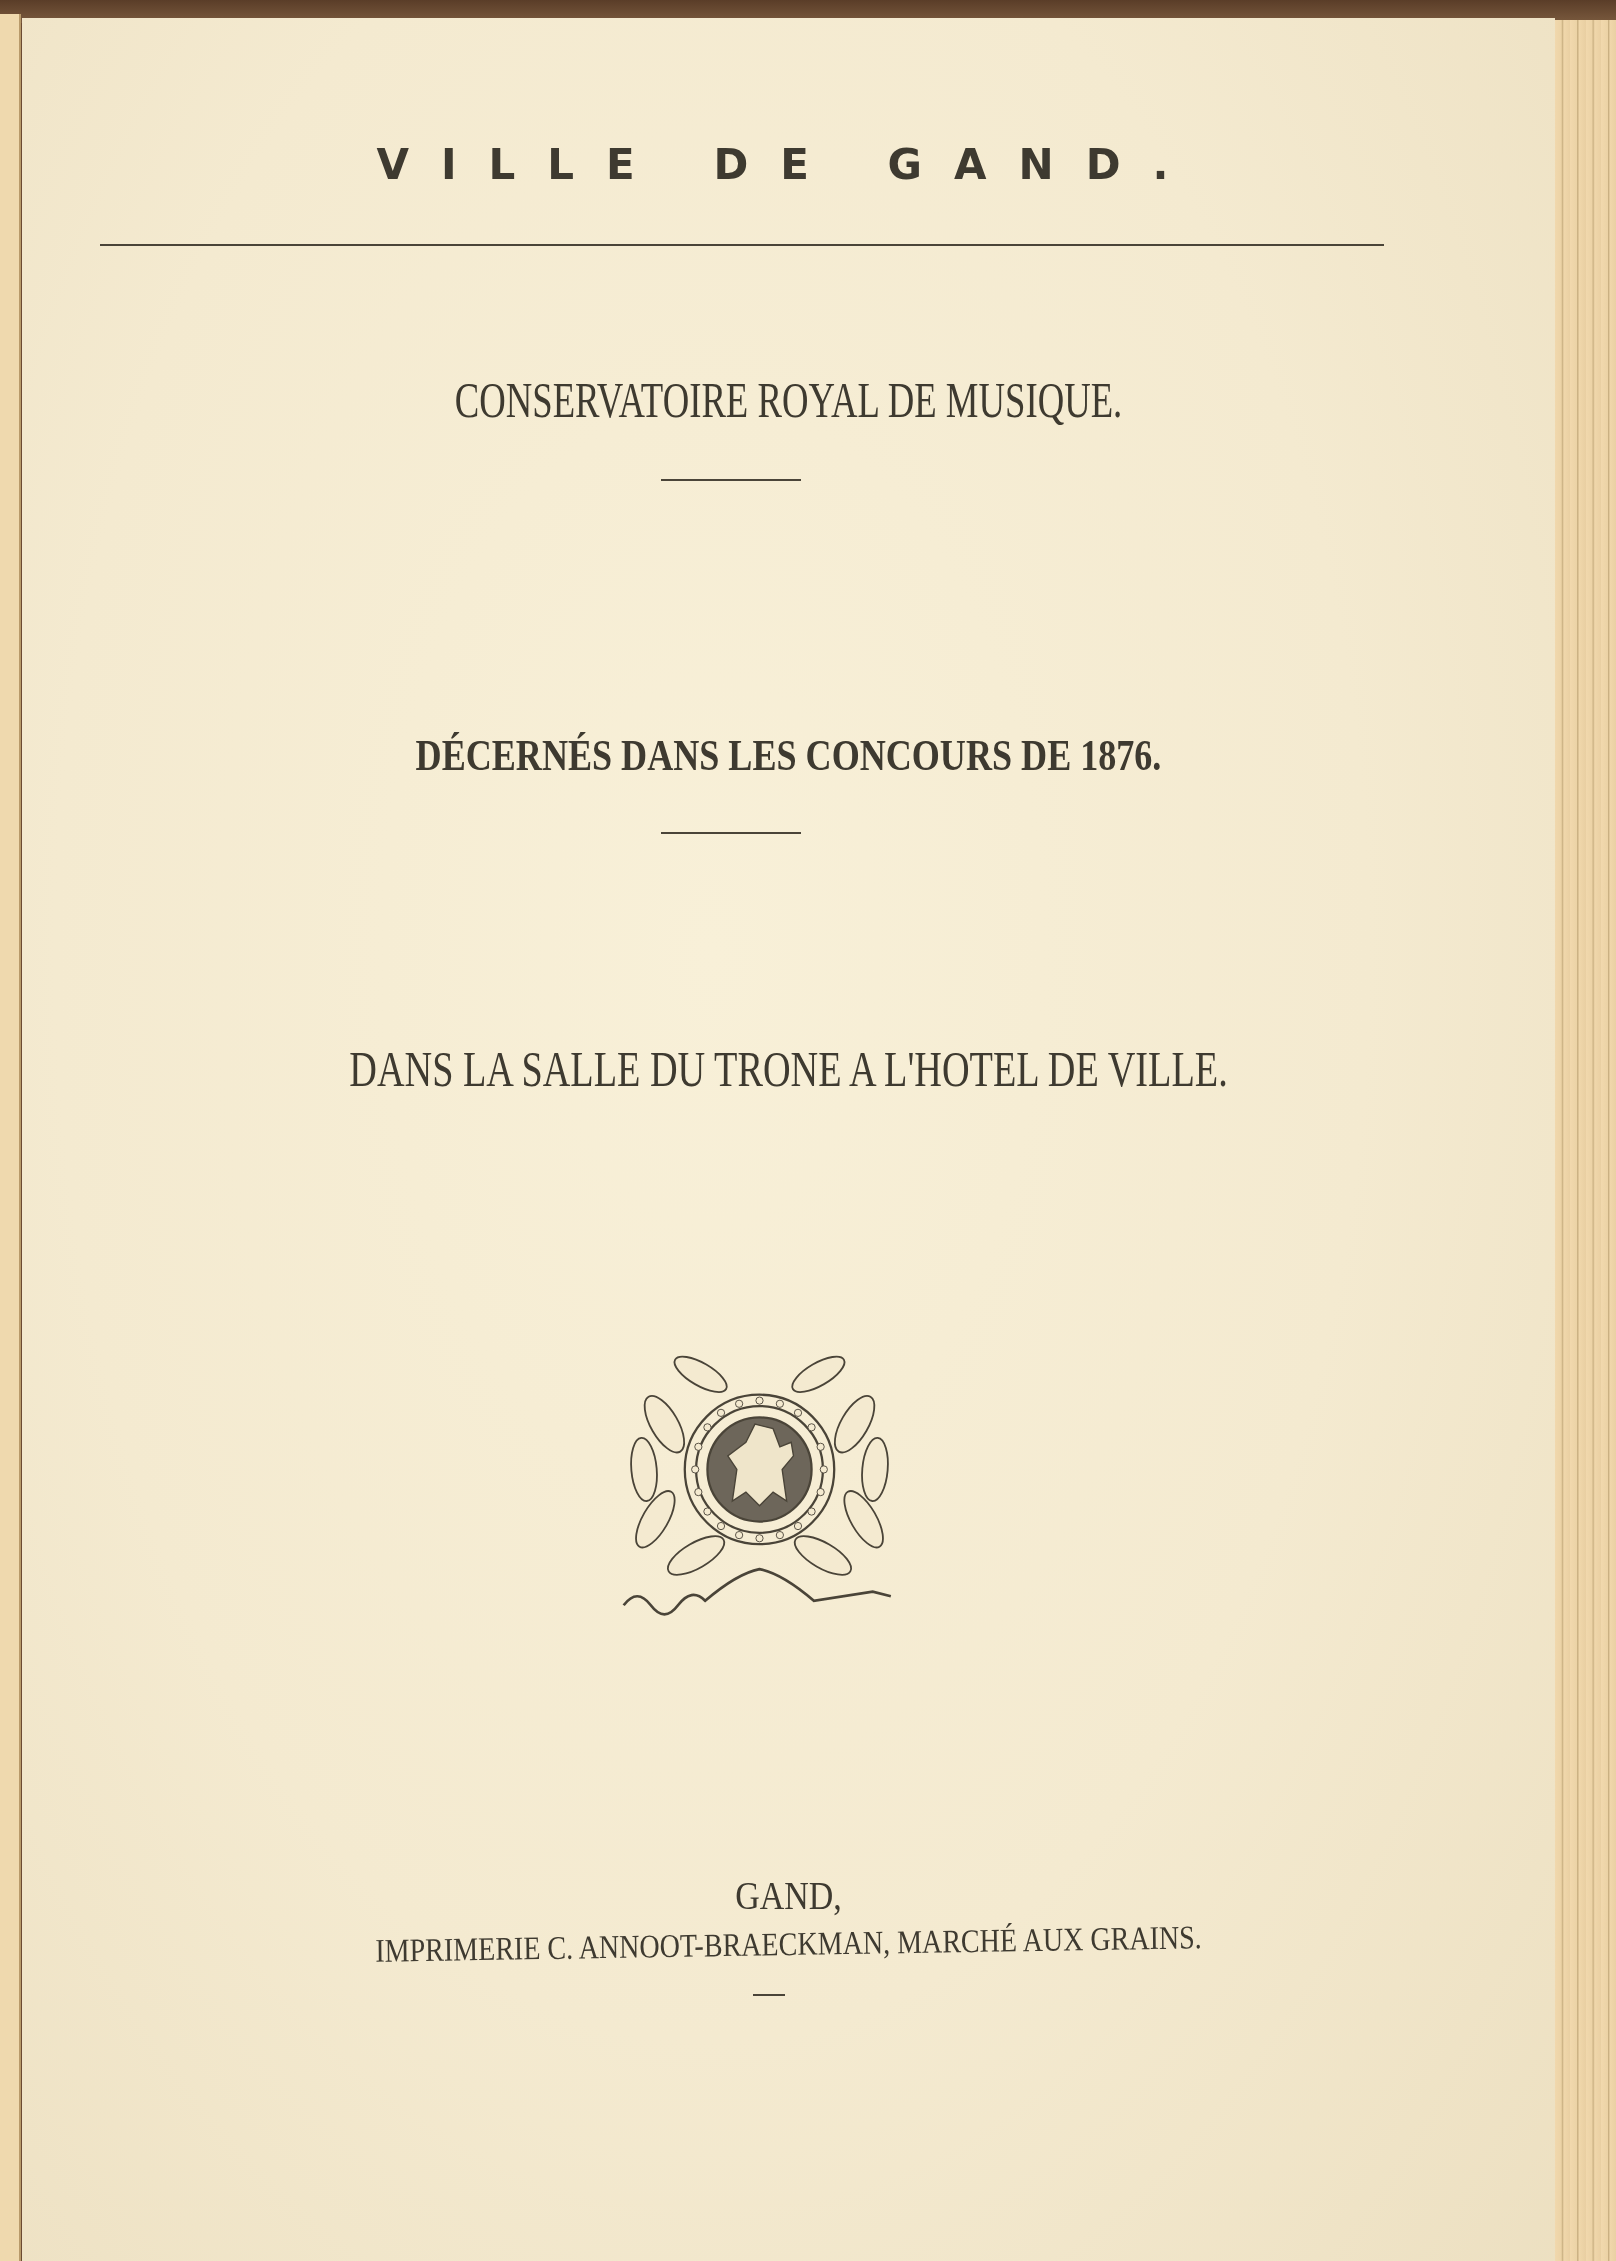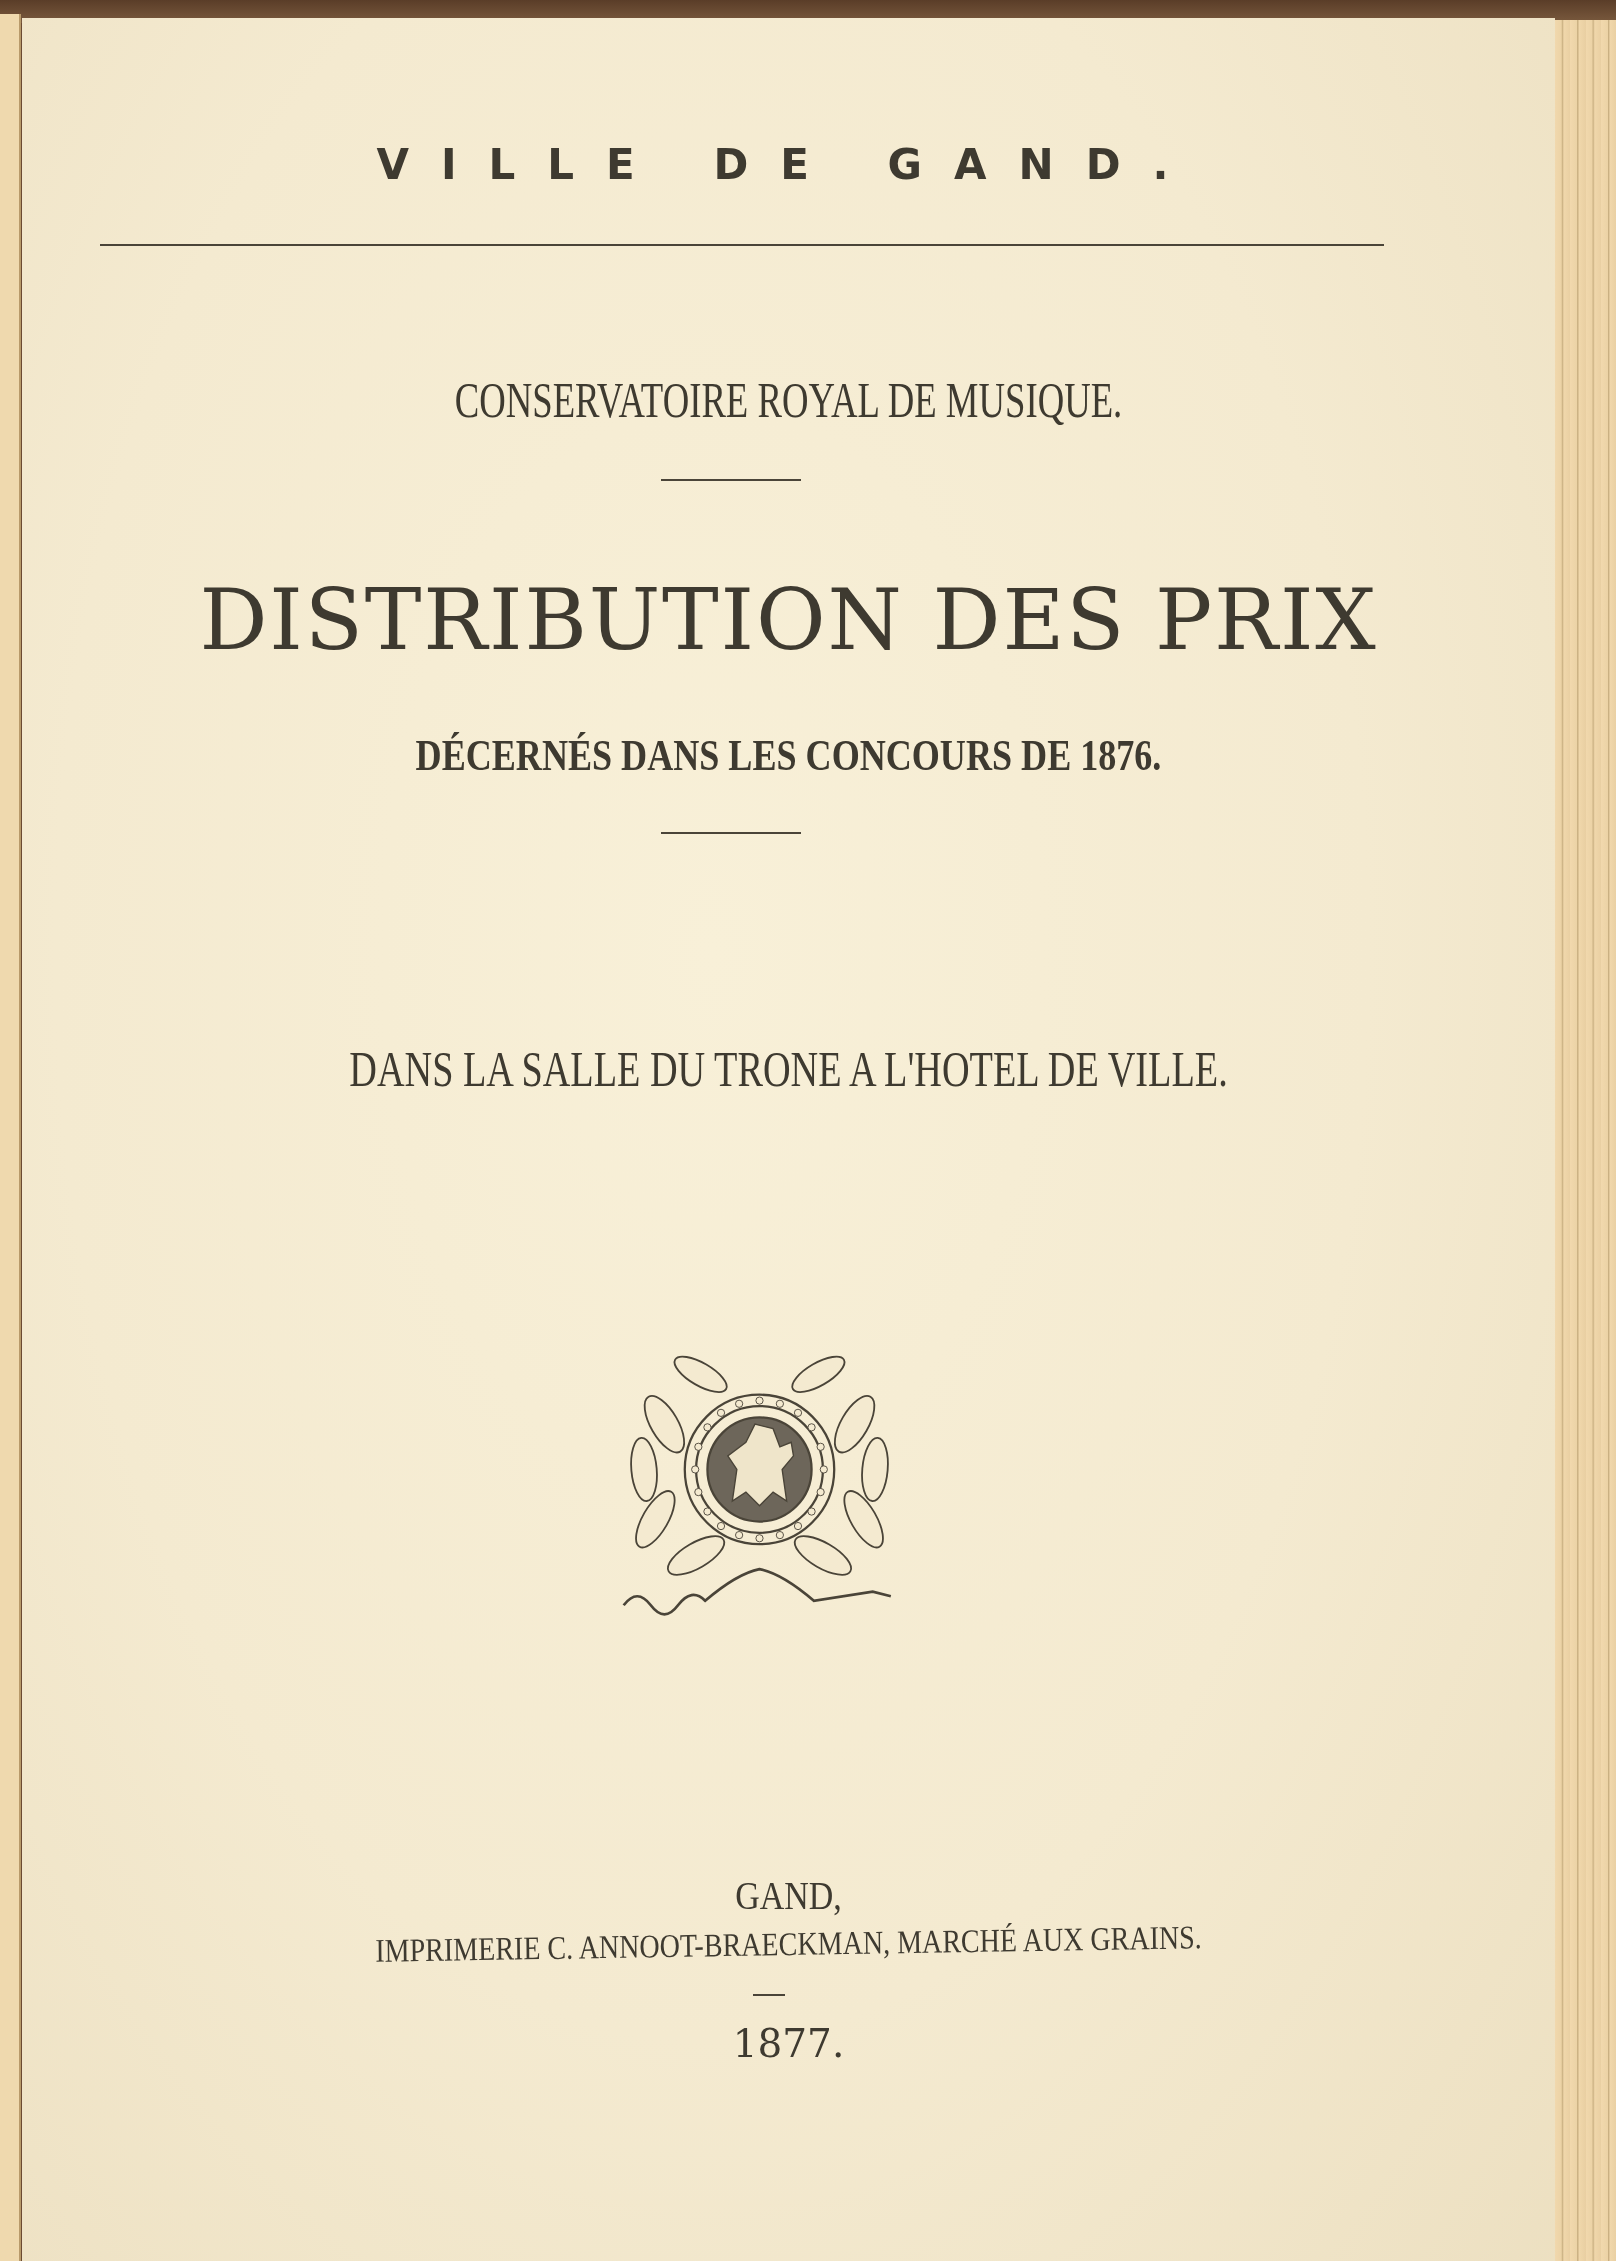--- a/index.html
+++ b/index.html
@@ -34,21 +34,20 @@
 <div class="page">
 
   <div class="line spaced-sans" style="top:122px;">VILLE DE GAND.</div>
 
   <div class="rule" style="left:78px; top:226px; width:1284px;"></div>
 
   <div class="line condensed" style="top:353px; font-size:51px;">CONSERVATOIRE ROYAL DE MUSIQUE.</div>
 
   <div class="short-rule" style="left:639px; top:461px; width:140px;"></div>
 
-  <div class="line serif" style="top:552px; font-size:85px; font-weight:300; letter-spacing:1.8px;">DISTRIBUTION DES PRIX</div>
 
   <div class="line condensed" style="top:712px; font-size:44px; font-weight:bold; transform:scaleX(0.82);">DÉCERNÉS DANS LES CONCOURS DE 1876.</div>
 
   <div class="short-rule" style="left:639px; top:814px; width:140px;"></div>
 
 
   <div class="line condensed" style="top:1022px; font-size:51px; transform:scaleX(0.75);">DANS LA SALLE DU TRONE A L'HOTEL DE VILLE.</div>
 
   <svg class="emblem" viewBox="0 0 700 700">
     <g fill="none" stroke="#4a4438" stroke-width="5">
@@ -93,16 +92,15 @@
     </g>
     <path d="M50 630 Q80 590 110 630 T170 630 T230 620 Q300 560 350 550 Q400 560 470 620 L600 600 L640 610" fill="none" stroke="#4a4438" stroke-width="6"></path>
   </svg>
 
   <div class="line condensed" style="top:1854px; font-size:40px; transform:scaleX(0.85);">GAND,</div>
 
   <div class="line condensed" style="top:1908px; font-size:33px; transform:scaleX(0.85) rotate(-0.8deg);">IMPRIMERIE C. ANNOOT-BRAECKMAN, MARCHÉ AUX GRAINS.</div>
 
   <div class="short-rule" style="left:731px; top:1976px; width:32px;"></div>
 
-  <div class="line serif" style="top:2003px; font-size:39px;">1877.</div>
 
 </div>
 
 
 </body></html>

